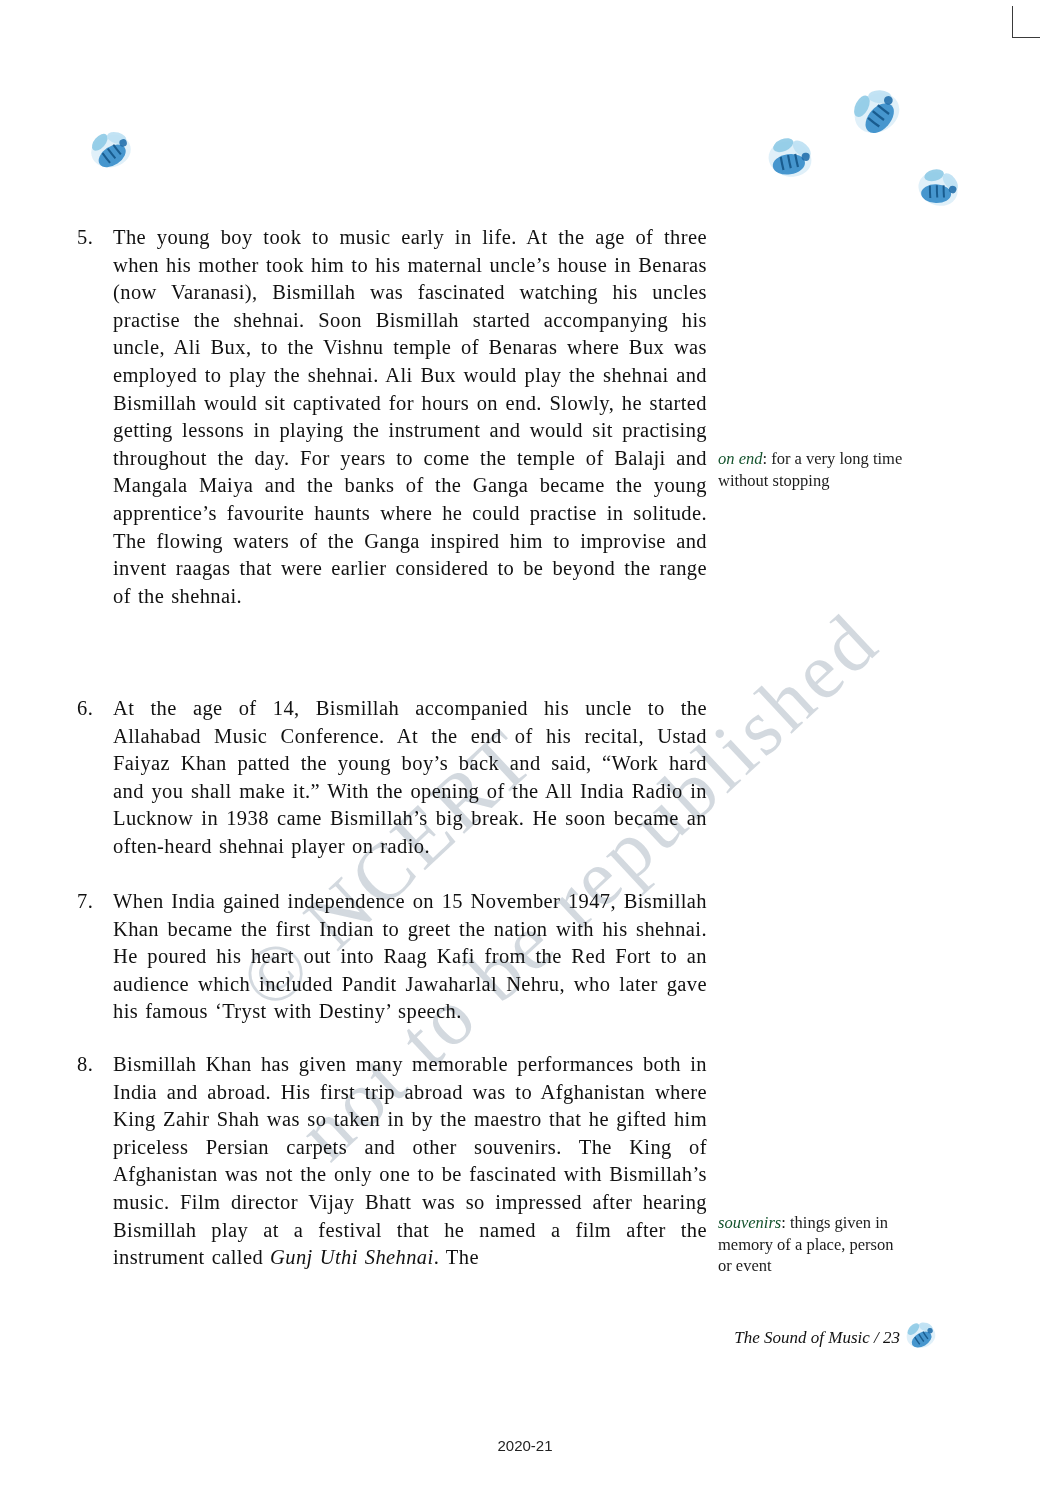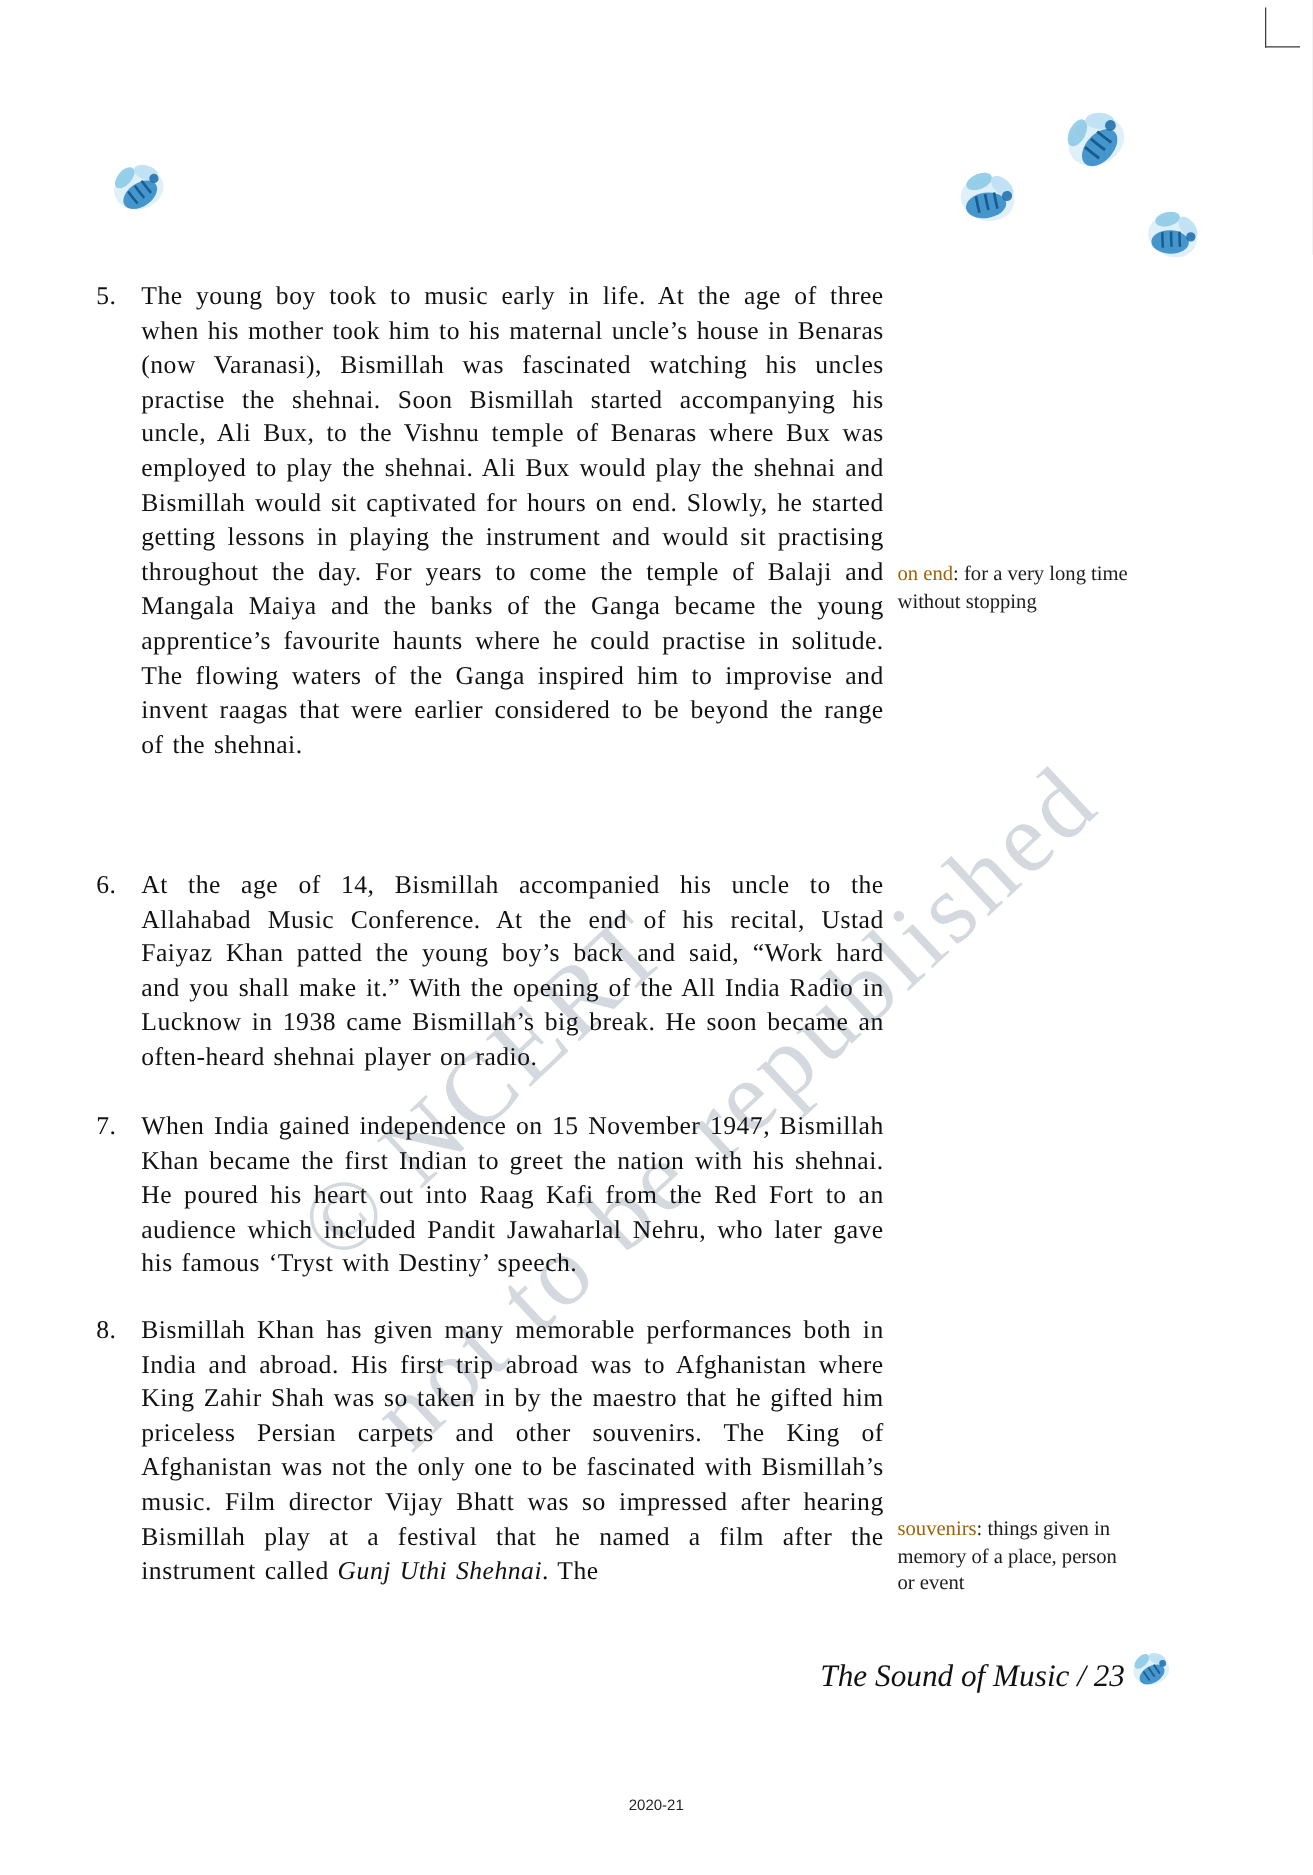--- a/index.html
+++ b/index.html
@@ -38,29 +38,29 @@
   .ptext i { font-style:italic; }
   
   .margin-note {
     position:absolute; left:718px; width:192px;
     font-size:16.5px; line-height:21.5px; color:#1c1c1c;
     text-align:left; z-index:2;
   }
   #note1 { top:448px; }
   #note2 { top:1182px; }
   #note3 { top:1212px; }
-  .margin-note .term { color:#a16207; }
+  .margin-note .term { font-style:italic; color:#14532d; }
   
   .footer-title {
     position:absolute; top:1328px; right:150px;
-    font-style:italic; font-size:25px; z-index:2;
+    font-style:italic; font-size:17px; z-index:2;
   }
   .footer-year {
     position:absolute; top:1437px; left:0; right:0; text-align:center;
-    font-family:"Liberation Sans", sans-serif; font-size:12px; color:#222; z-index:2;
+    font-family:"Liberation Sans", sans-serif; font-size:15px; color:#222; z-index:2;
   }
   
   .bee { position:absolute; z-index:2; }
   #bee-a { left:86px;  top:126px; width:50px; height:50px; transform:rotate(-14deg); }
   #bee-b { left:763px; top:132px; width:54px; height:54px; transform:rotate(12deg); }
   #bee-c { left:848px; top:84px;  width:58px; height:58px; transform:rotate(-28deg); }
   #bee-d { left:913px; top:164px; width:50px; height:50px; transform:rotate(22deg); }
   #bee-footer { left:903px; top:1318px; width:36px; height:36px; transform:rotate(-10deg); }
   .defs-hidden { position:absolute; width:0; height:0; overflow:hidden; }
 </style>

